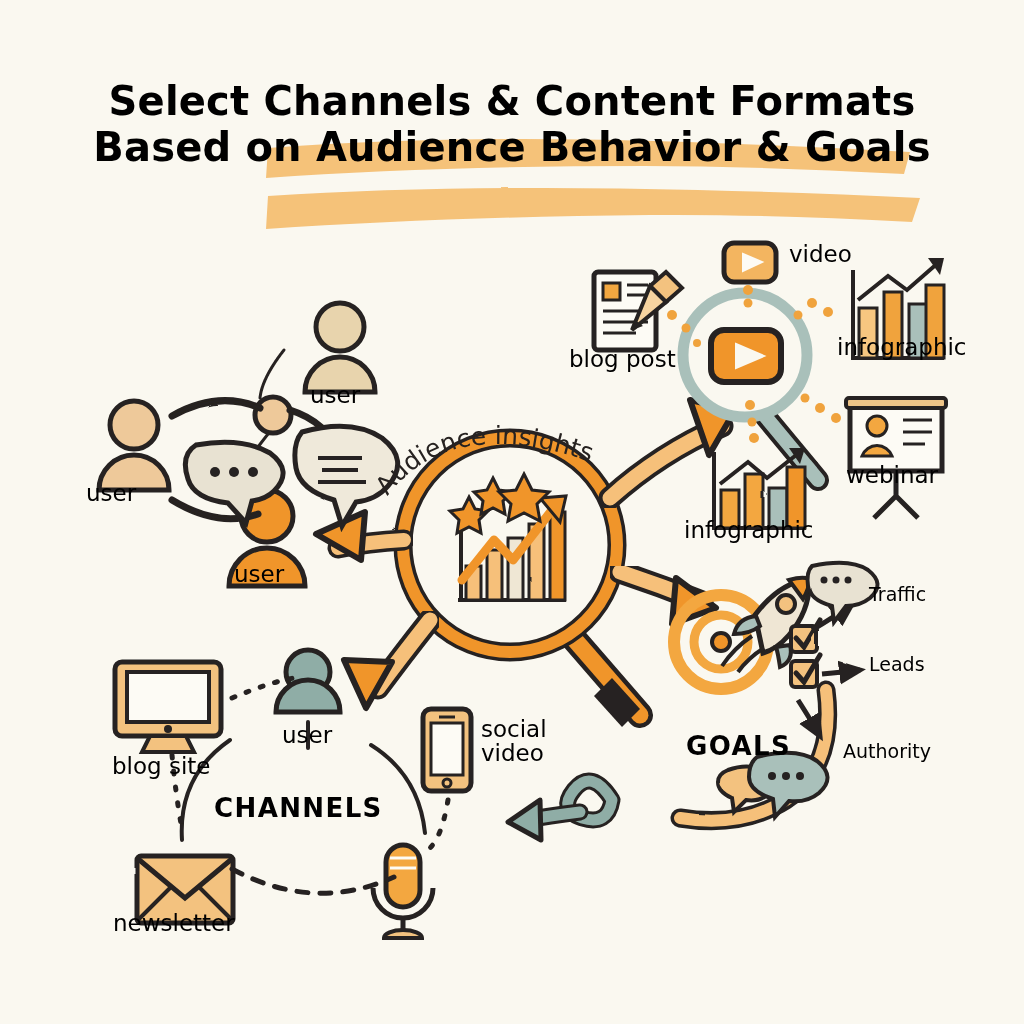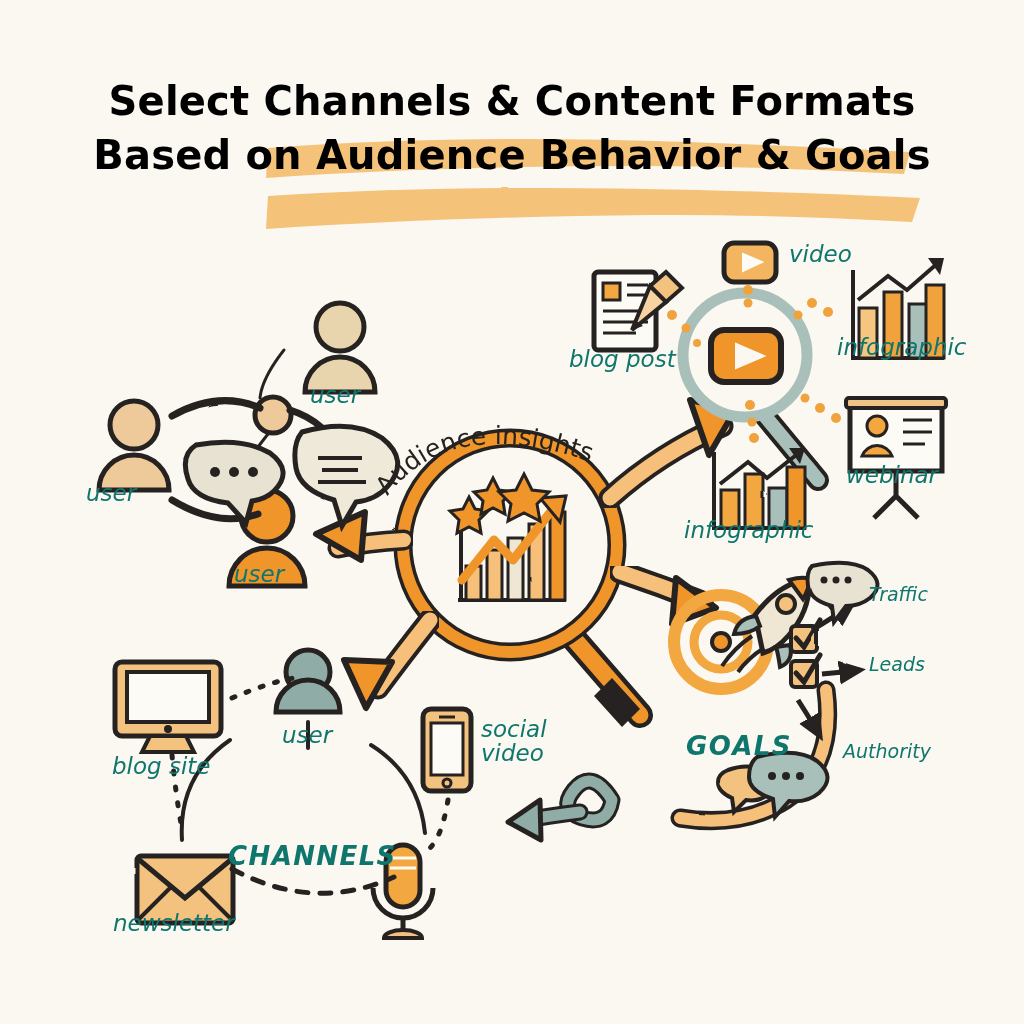--- a/index.html
+++ b/index.html
@@ -1,21 +1,21 @@
 <!DOCTYPE html>
 <html><head>
 <meta charset="utf-8">
 <style>
   html,body{margin:0;padding:0;background:#f7f5ec;}
   body{width:1024px;height:1024px;overflow:hidden;font-family:"DejaVu Sans",sans-serif;}
   #stage{position:relative;width:1024px;height:1024px;background:#faf8f0;}
   svg#art{position:absolute;inset:0;width:1024px;height:1024px;}
   .ink{fill:none;stroke:#262220;stroke-linecap:round;stroke-linejoin:round;}
-  .lbl{position:absolute;color:#0f766e;font-family:"DejaVu Sans",sans-serif;
-       white-space:pre;line-height:1.04;font-style:italic;}
+  .lbl{position:absolute;color:#000000;font-family:"DejaVu Sans",sans-serif;
+       white-space:pre;line-height:1.04;}
   .ttl{font-size:40px;font-weight:700;letter-spacing:.2px;}
   .cap{font-size:23px;font-weight:400;}
   .hub{font-size:26px;font-weight:700;letter-spacing:1.4px;}
   .goal{font-size:19px;font-weight:400;}
   #titleWrap{position:absolute;left:0;top:78px;width:1024px;text-align:center;}
   #titleWrap div{position:relative;display:block;}
 </style>
 </head>
 <body>
 
@@ -293,34 +293,34 @@
       <path d="M308 722 l0 26" class="ink" stroke-width="4"></path>
       <path d="M232 869 q82 44 162 8" class="ink" stroke-width="5" stroke-dasharray="11 12"></path>
       <path d="M232 698 q38 -16 62 -20" class="ink" stroke-width="5" stroke-dasharray="3 12"></path>
       <path d="M172 755 q4 42 10 74" class="ink" stroke-width="5" stroke-dasharray="3 13"></path>
       <path d="M448 800 q-6 36 -18 48" class="ink" stroke-width="5" stroke-dasharray="3 13"></path>
     </g>
   </svg>
 
   <div id="titleWrap">
     <div class="ttl">Select Channels &amp; Content Formats</div>
-    <div class="ttl" style="margin-top:8px;">Based on Audience Behavior &amp; Goals</div>
+    <div class="ttl" style="margin-top:0;">Based on Audience Behavior &amp; Goals</div>
   </div>
 
   <div class="lbl cap" style="left:86px;top:482px;">user</div>
   <div class="lbl cap" style="left:310px;top:384px;">user</div>
   <div class="lbl cap" style="left:234px;top:563px;">user</div>
 
   <div class="lbl cap" style="left:569px;top:348px;text-align:right;">blog post</div>
   <div class="lbl cap" style="left:789px;top:243px;">video</div>
   <div class="lbl cap" style="left:837px;top:336px;">infographic</div>
   <div class="lbl cap" style="left:684px;top:519px;">infographic</div>
   <div class="lbl cap" style="left:846px;top:464px;">webinar</div>
 
-  <div class="lbl hub" style="left:228px;top:795px;margin-top:48px;">CHANNELS</div>
+  <div class="lbl hub" style="left:214px;top:795px;">CHANNELS</div>
   <div class="lbl cap" style="left:112px;top:755px;">blog site</div>
   <div class="lbl cap" style="left:282px;top:724px;">user</div>
   <div class="lbl cap" style="left:481px;top:718px;">social
 video</div>
   <div class="lbl cap" style="left:113px;top:912px;">newsletter</div>
 
   <div class="lbl hub" style="left:686px;top:733px;">GOALS</div>
   <div class="lbl goal" style="left:869px;top:585px;">Traffic</div>
   <div class="lbl goal" style="left:869px;top:655px;">Leads</div>
   <div class="lbl goal" style="left:843px;top:726px;margin-top:16px;">Authority</div>

